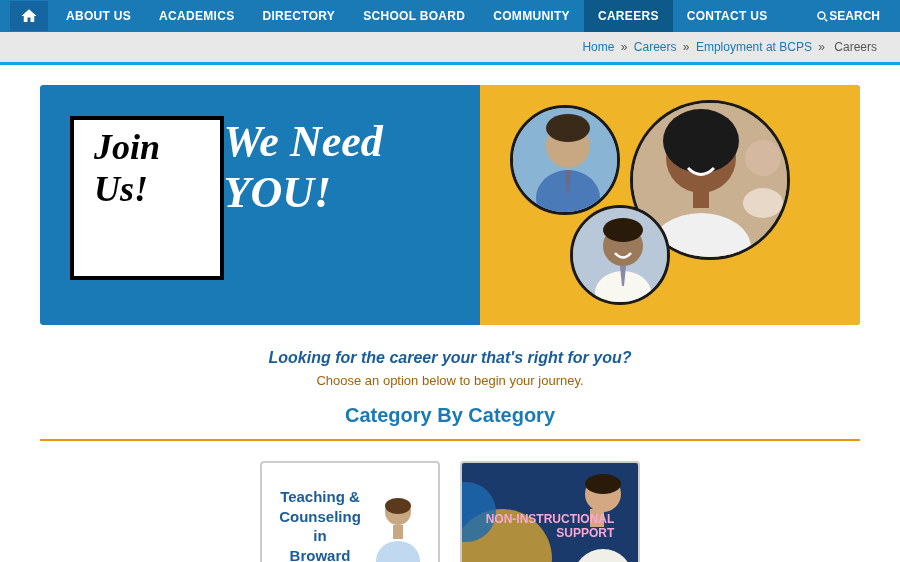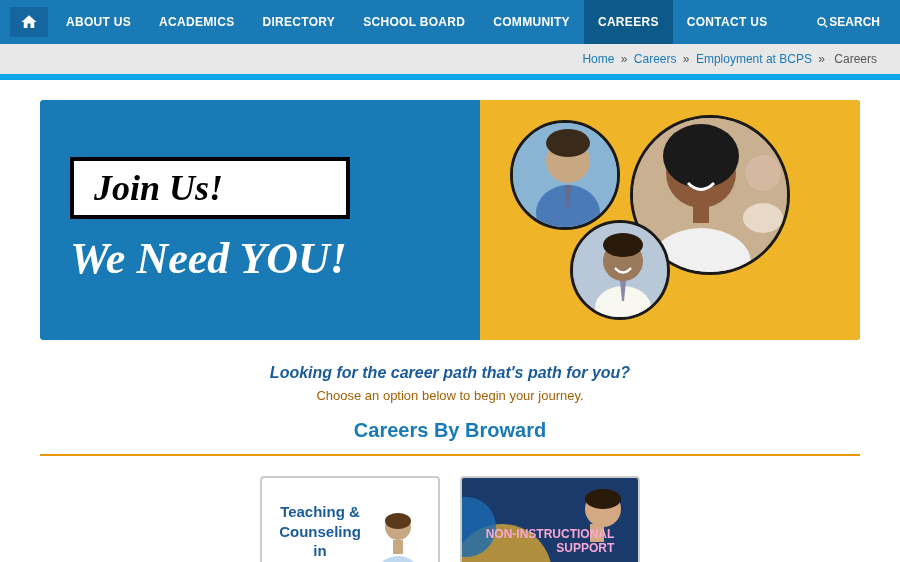--- a/index.html
+++ b/index.html
@@ -3,21 +3,21 @@
   <meta charset="utf-8">
   <style>
     * { margin: 0; padding: 0; box-sizing: border-box; }
     body { font-family: Arial, sans-serif; background: #f5f5f5; width: 900px; overflow-x: hidden; }
 
     
     nav {
       background: #1a7ab5;
       display: flex;
       align-items: center;
-      height: 44px;
+      height: 32px;
       padding: 0 10px;
     }
     .nav-home {
       background: #1565a0;
       padding: 6px 10px;
       display: flex;
       align-items: center;
       justify-content: center;
       margin-right: 4px;
       cursor: pointer;
@@ -55,21 +55,21 @@
     }
     .nav-search svg { fill: white; width: 14px; height: 14px; }
 
     
     .breadcrumb-bar {
       background: #e8e8e8;
       padding: 8px 20px;
       text-align: right;
       font-size: 12px;
       color: #555;
-      border-bottom: 6px solid #0ea5e9;
+      border-bottom: 3px solid #0ea5e9;
     }
     .breadcrumb-bar a { color: #1a7ab5; text-decoration: none; }
     .breadcrumb-bar span { margin: 0 3px; }
 
     
     .main-content {
       background: white;
       padding: 20px 40px 30px;
     }
 
@@ -80,23 +80,23 @@
       display: flex;
       align-items: stretch;
       overflow: hidden;
       margin-bottom: 24px;
       height: 240px;
     }
     .hero-text-side {
       flex: 1;
       background: #1a7ab5;
       display: flex;
-      flex-direction: column;
-      justify-content: center;
-      padding: 20px 30px;
+      flex-direction: row;
+      justify-content: center;
+      padding: 31px 30px;
     }
     .join-us-box {
       background: white;
       border: 4px solid black;
       display: inline-block;
       padding: 6px 20px;
       margin-bottom: 14px;
       max-width: 280px;
     }
     .join-us-box span {
@@ -357,25 +357,25 @@
             <polygon points="47,58 53,58 51,78 49,78" fill="#8888aa"></polygon>
 
             <path d="M42 45 Q50 54 58 45" stroke="white" stroke-width="2.5" fill="none"></path>
           </svg>
         </div>
       </div>
     </div>
   </div>
 
   <div class="section-text">
-    <div class="looking-text">Looking for the career path that's path for you?</div>
+    <div class="looking-text">Looking for the career your that's right for you?</div>
     <div class="choose-text">Choose an option below to begin your journey.</div>
   </div>
 
-  <div class="careers-category-title">Careers By Broward</div>
+  <div class="careers-category-title">Category By Category</div>
   <div class="category-divider"></div>
 
   <div class="category-cards">
 
     <div class="category-card card-teaching">
       <div class="teaching-card-inner">
         <div class="card-teaching-text">Teaching &amp;<br>Counseling<br>in<br>Broward</div>
         <div class="teaching-person-area">
           <svg viewBox="0 0 50 70" xmlns="http://www.w3.org/2000/svg" width="50" height="70">
             <circle cx="25" cy="16" r="13" fill="#c8a882"></circle>

